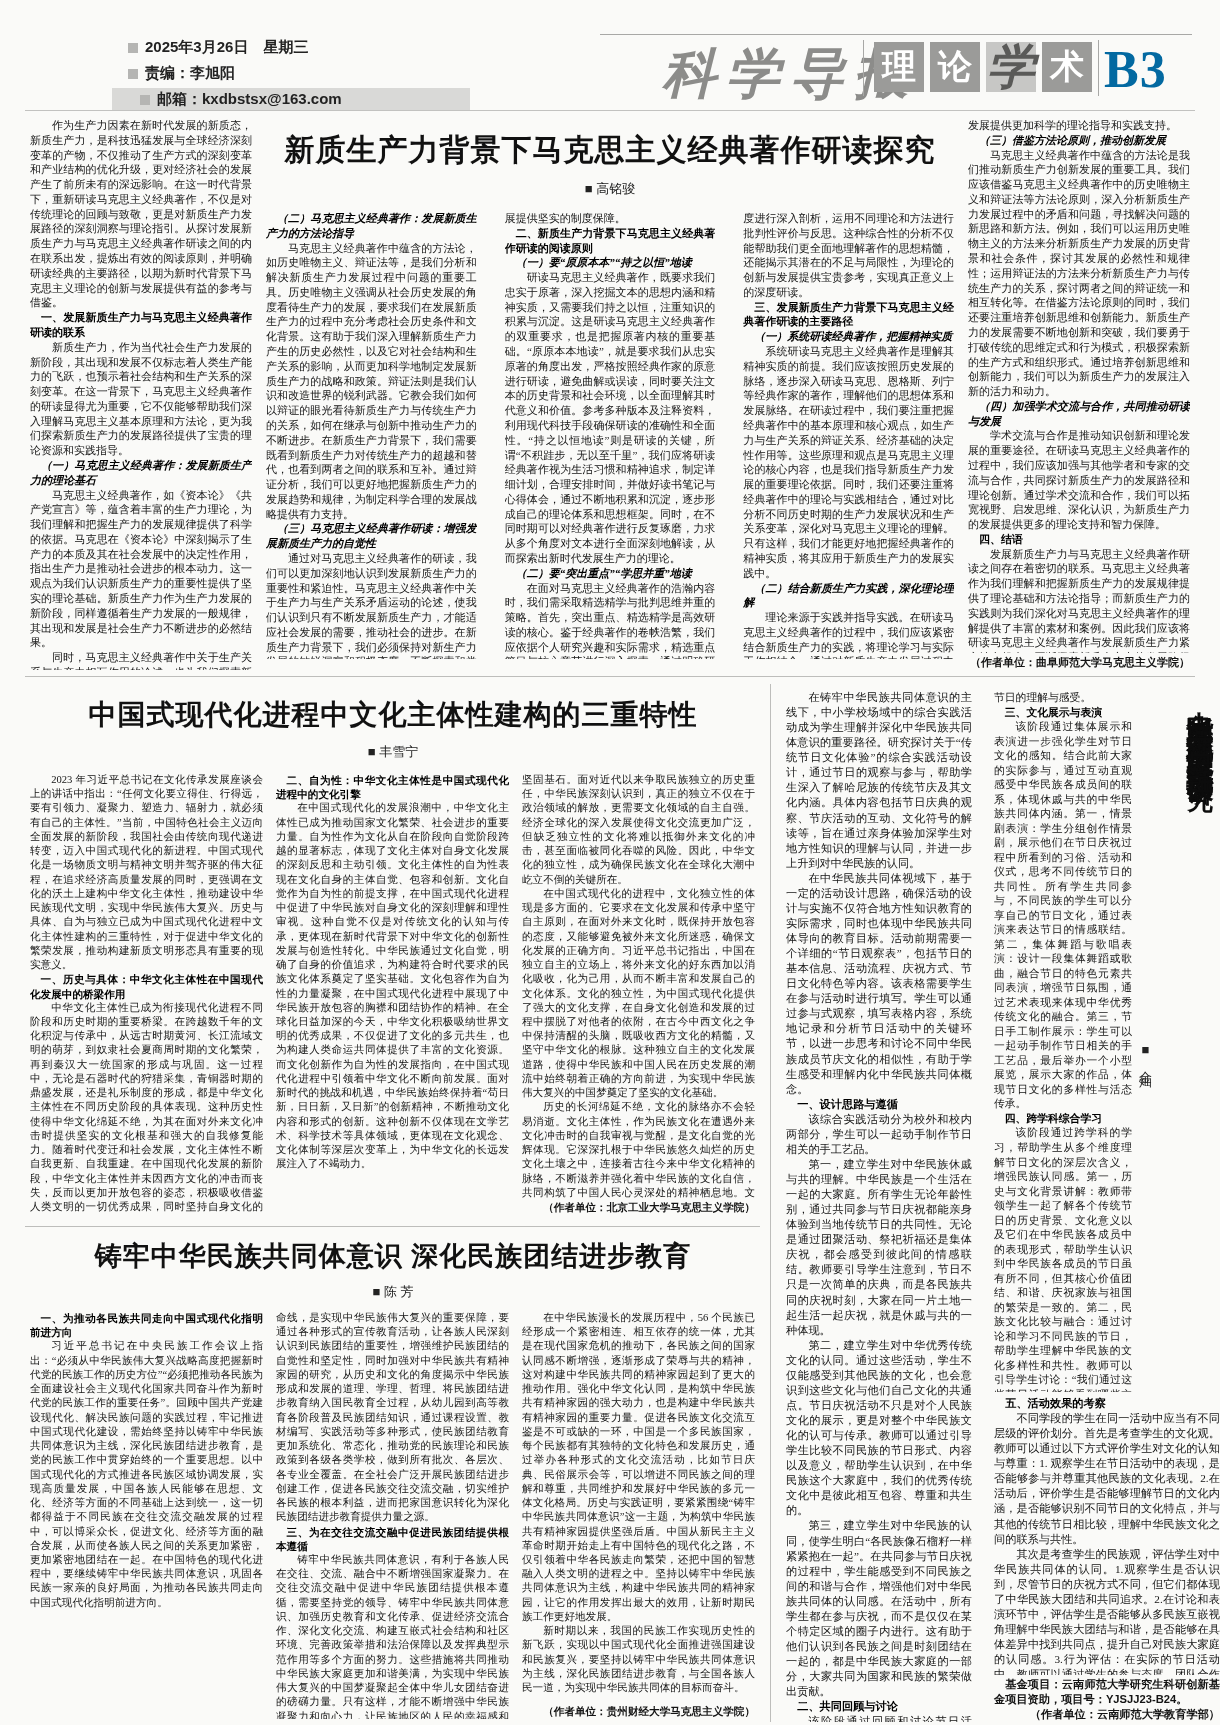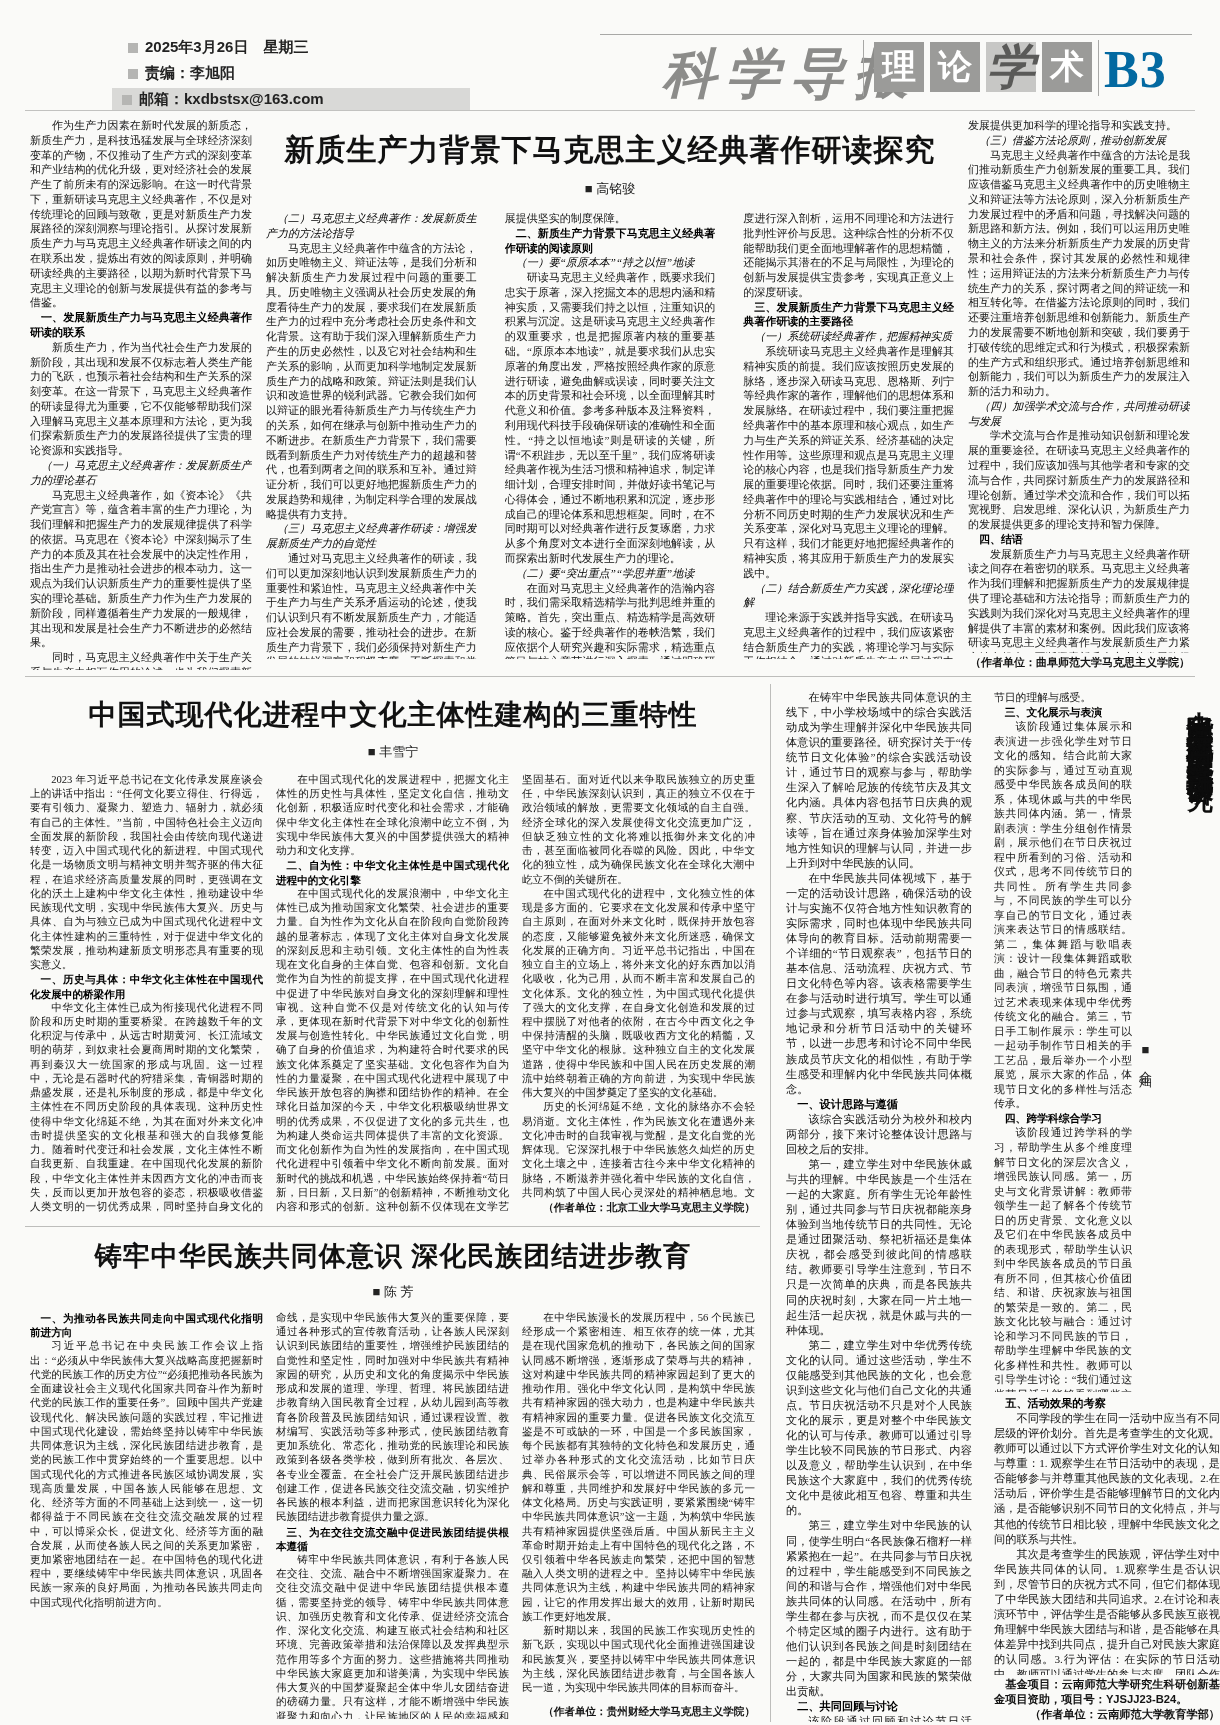--- a/index.html
+++ b/index.html
@@ -27,21 +27,21 @@
   .a-byline{text-align:center;font-size:13px;color:#222;margin-top:9px;
         font-family:"Liberation Sans","DejaVu Sans",sans-serif;}
   .cols{display:flex;}
   .col{position:relative;}
   .col-body{height:100%;overflow:hidden;}
   .coltxt{font-size:11px;line-height:1.345;text-align:justify;text-justify:inter-ideograph;color:#141414;}
   .coltxt p{margin:0;}
   .b-p{text-indent:2em;}
   .b-c{text-indent:0;}
   .b-h{font-family:"Liberation Sans","DejaVu Sans",sans-serif;font-weight:700;text-indent:1em;color:#000;}
-  .b-k{font-weight:400;font-style:italic;text-indent:1em;color:#000;}
+  .b-k{font-weight:700;font-style:italic;text-indent:1em;color:#000;}
   .b-f{font-family:"Liberation Sans","DejaVu Sans",sans-serif;font-weight:700;text-indent:1em;}
   .b-a{text-align:right;text-indent:0;font-weight:700;}
   .col-foot{position:absolute;left:0;right:0;bottom:0;background:#fafaf8;padding-top:2px;}
   
   .vstrip{position:relative;}
   .vtitle{position:absolute;right:2px;top:0;writing-mode:vertical-rl;font-size:27px;font-weight:700;
         letter-spacing:3px;font-family:"Liberation Sans","DejaVu Sans",sans-serif;color:#0c0c0c;height:705px;}
   .vbyline{position:absolute;left:4px;top:352px;writing-mode:vertical-rl;font-size:13px;
         font-family:"Liberation Sans","DejaVu Sans",sans-serif;color:#222;}
 </style>
@@ -52,21 +52,21 @@
 
   <div class="hbar"></div>
   <div class="hrow" style="left:128px;top:38px;">
     <span class="sq"></span>
     <span>2025年3月26日　星期三</span>
   </div>
   <div class="hrow" style="left:128px;top:64px;">
     <span class="sq"></span>
     <span>责编：李旭阳</span>
   </div>
-  <div class="hrow" style="left:122px;top:90px;">
+  <div class="hrow" style="left:140px;top:90px;">
     <span class="sq"></span>
     <span>邮箱：kxdbstsx@163.com</span>
   </div>
 
   <div class="masthead">科学导报</div>
 
   <div class="rule" style="left:600px;top:34px;width:592px;height:1px;"></div>
   <div class="rule" style="left:863px;top:40px;width:1px;height:56px;"></div>
   <div class="secbox" style="left:874px;">理</div>
   <div class="secbox" style="left:930px;">论</div>
@@ -146,21 +146,20 @@
     <div class="cols" style="margin-top:12px;height:442px;gap:13px;">
       <div class="col coltxt" style="width:233px;height:442px;font-size:10.6px;">
         <div class="col-body">
             <p class="b-p">2023 年习近平总书记在文化传承发展座谈会上的讲话中指出：“任何文化要立得住、行得远，要有引领力、凝聚力、塑造力、辐射力，就必须有自己的主体性。”当前，中国特色社会主义迈向全面发展的新阶段，我国社会由传统向现代递进转变，迈入中国式现代化的新进程。中国式现代化是一场物质文明与精神文明并驾齐驱的伟大征程，在追求经济高质量发展的同时，更强调在文化的沃土上建构中华文化主体性，推动建设中华民族现代文明，实现中华民族伟大复兴。历史与具体、自为与独立已成为中国式现代化进程中文化主体性建构的三重特性，对于促进中华文化的繁荣发展，推动构建新质文明形态具有重要的现实意义。</p>
             <p class="b-h">一、历史与具体：中华文化主体性在中国现代化发展中的桥梁作用</p>
             <p class="b-p">中华文化主体性已成为衔接现代化进程不同阶段和历史时期的重要桥梁。在跨越数千年的文化积淀与传承中，从远古时期黄河、长江流域文明的萌芽，到奴隶社会夏商周时期的文化繁荣，再到秦汉大一统国家的形成与巩固。这一过程中，无论是石器时代的狩猎采集，青铜器时期的鼎盛发展，还是礼乐制度的形成，都是中华文化主体性在不同历史阶段的具体表现。这种历史性使得中华文化绵延不绝，为其在面对外来文化冲击时提供坚实的文化根基和强大的自我修复能力。随着时代变迁和社会发展，文化主体性不断自我更新、自我重建。在中国现代化发展的新阶段，中华文化主体性并未因西方文化的冲击而丧失，反而以更加开放包容的姿态，积极吸收借鉴人类文明的一切优秀成果，同时坚持自身文化的独特性。这一过程中，马克思主义“魂脉”与中华优秀传统文化“根脉”的深度融合，为中华文化主体性的现代转型提供了强大的思想武器和理论支撑，“中国现代化的开展，不是中国文化的否定与消亡，而是中华文化的自我更新、自我重建。”通过这一融合，中华文化不仅保持了自身的独立性和完整性，还焕发出了新的生机与活力，为创造人类文明新形态贡献了中国智慧和中国方案。</p>
           </div>
       </div>
       <div class="col coltxt" style="width:233px;height:442px;font-size:10.6px;">
         <div class="col-body">
-            <p class="b-p">在中国式现代化的发展进程中，把握文化主体性的历史性与具体性，坚定文化自信，推动文化创新，积极适应时代变化和社会需求，才能确保中华文化主体性在全球化浪潮中屹立不倒，为实现中华民族伟大复兴的中国梦提供强大的精神动力和文化支撑。</p>
             <p class="b-h">二、自为性：中华文化主体性是中国式现代化进程中的文化引擎</p>
             <p class="b-p">在中国式现代化的发展浪潮中，中华文化主体性已成为推动国家文化繁荣、社会进步的重要力量。自为性作为文化从自在阶段向自觉阶段跨越的显著标志，体现了文化主体对自身文化发展的深刻反思和主动引领。文化主体性的自为性表现在文化自身的主体自觉、包容和创新。文化自觉作为自为性的前提支撑，在中国式现代化进程中促进了中华民族对自身文化的深刻理解和理性审视。这种自觉不仅是对传统文化的认知与传承，更体现在新时代背景下对中华文化的创新性发展与创造性转化。中华民族通过文化自觉，明确了自身的价值追求，为构建符合时代要求的民族文化体系奠定了坚实基础。文化包容作为自为性的力量凝聚，在中国式现代化进程中展现了中华民族开放包容的胸襟和团结协作的精神。在全球化日益加深的今天，中华文化积极吸纳世界文明的优秀成果，不仅促进了文化的多元共生，也为构建人类命运共同体提供了丰富的文化资源。而文化创新作为自为性的发展指向，在中国式现代化进程中引领着中华文化不断向前发展。面对新时代的挑战和机遇，中华民族始终保持着“苟日新，日日新，又日新”的创新精神，不断推动文化内容和形式的创新。这种创新不仅体现在文学艺术、科学技术等具体领域，更体现在文化观念、文化体制等深层次变革上，为中华文化的长远发展注入了不竭动力。</p>
           </div>
       </div>
       <div class="col coltxt" style="width:233px;height:442px;font-size:10.6px;">
         <div class="col-body">
             <p class="b-c">坚固基石。面对近代以来争取民族独立的历史重任，中华民族深刻认识到，真正的独立不仅在于政治领域的解放，更需要文化领域的自主自强。经济全球化的深入发展使得文化交流更加广泛，但缺乏独立性的文化将难以抵御外来文化的冲击，甚至面临被同化吞噬的风险。因此，中华文化的独立性，成为确保民族文化在全球化大潮中屹立不倒的关键所在。</p>
             <p class="b-p">在中国式现代化的进程中，文化独立性的体现是多方面的。它要求在文化发展和传承中坚守自主原则，在面对外来文化时，既保持开放包容的态度，又能够避免被外来文化所迷惑，确保文化发展的正确方向。习近平总书记指出，中国在独立自主的立场上，将外来文化的好东西加以消化吸收，化为己用，从而不断丰富和发展自己的文化体系。文化的独立性，为中国式现代化提供了强大的文化支撑，在自身文化创造和发展的过程中摆脱了对他者的依附，在古今中西文化之争中保持清醒的头脑，既吸收西方文化的精髓，又坚守中华文化的根脉。这种独立自主的文化发展道路，使得中华民族和中国人民在历史发展的潮流中始终朝着正确的方向前进，为实现中华民族伟大复兴的中国梦奠定了坚实的文化基础。</p>
             <p class="b-p">历史的长河绵延不绝，文化的脉络亦不会轻易消逝。文化主体性，作为民族文化在遭遇外来文化冲击时的自我审视与觉醒，是文化自觉的光辉体现。它深深扎根于中华民族悠久灿烂的历史文化土壤之中，连接着古往今来中华文化精神的脉络，不断滋养并强化着中华民族的文化自信，共同构筑了中国人民心灵深处的精神栖息地。文化主体性建构的三重特性表明，中华文化主体性在国家、民族的文化发展、文明传播中发挥着重要作用。在新的起点上，继续巩固建构文化主体性，把握魂脉和根脉的关系，在文明互鉴中增强中华文明传播力影响力，为人类文明的跃升启示新的方向。</p>
           </div>
@@ -201,21 +200,21 @@
       </div>
     </div>
   </div>
 
   <div class="art" style="left:786px;top:690px;width:434px;height:1032px;">
     <div class="col coltxt" style="position:absolute;left:0;top:0;width:186px;height:1032px;font-size:11.2px;">
       <div class="col-body">
           <p class="b-p">在铸牢中华民族共同体意识的主线下，中小学校场域中的综合实践活动成为学生理解并深化中华民族共同体意识的重要路径。研究探讨关于“传统节日文化体验”的综合实践活动设计，通过节日的观察与参与，帮助学生深入了解哈尼族的传统节庆及其文化内涵。具体内容包括节日庆典的观察、节庆活动的互动、文化符号的解读等，旨在通过亲身体验加深学生对地方性知识的理解与认同，并进一步上升到对中华民族的认同。</p>
           <p class="b-p">在中华民族共同体视域下，基于一定的活动设计思路，确保活动的设计与实施不仅符合地方性知识教育的实际需求，同时也体现中华民族共同体导向的教育目标。活动前期需要一个详细的“节日观察表”，包括节日的基本信息、活动流程、庆祝方式、节日文化特色等内容。该表格需要学生在参与活动时进行填写。学生可以通过参与式观察，填写表格内容，系统地记录和分析节日活动中的关键环节，以进一步思考和讨论不同中华民族成员节庆文化的相似性，有助于学生感受和理解内化中华民族共同体概念。</p>
           <p class="b-h">一、设计思路与遵循</p>
-          <p class="b-p">该综合实践活动分为校外和校内两部分，接下来讨论整体设计思路与回校之后的安排。</p>
+          <p class="b-p">该综合实践活动分为校外和校内两部分，学生可以一起动手制作节日相关的手工艺品。</p>
           <p class="b-p">第一，建立学生对中华民族休戚与共的理解。中华民族是一个生活在一起的大家庭。所有学生无论年龄性别，通过共同参与节日庆祝都能亲身体验到当地传统节日的共同性。无论是通过团聚活动、祭祀祈福还是集体庆祝，都会感受到彼此间的情感联结。教师要引导学生注意到，节日不只是一次简单的庆典，而是各民族共同的庆祝时刻，大家在同一片土地一起生活一起庆祝，就是休戚与共的一种体现。</p>
           <p class="b-p">第二，建立学生对中华优秀传统文化的认同。通过这些活动，学生不仅能感受到其他民族的文化，也会意识到这些文化与他们自己文化的共通点。节日庆祝活动不只是对个人民族文化的展示，更是对整个中华民族文化的认可与传承。教师可以通过引导学生比较不同民族的节日形式、内容以及意义，帮助学生认识到，在中华民族这个大家庭中，我们的优秀传统文化中是彼此相互包容、尊重和共生的。</p>
           <p class="b-p">第三，建立学生对中华民族的认同，使学生明白“各民族像石榴籽一样紧紧抱在一起”。在共同参与节日庆祝的过程中，学生能感受到不同民族之间的和谐与合作，增强他们对中华民族共同体的认同感。在活动中，所有学生都在参与庆祝，而不是仅仅在某个特定区域的圈子内进行。这有助于他们认识到各民族之间是时刻团结在一起的，都是中华民族大家庭的一部分，大家共同为国家和民族的繁荣做出贡献。</p>
           <p class="b-h">二、共同回顾与讨论</p>
           <p class="b-p">该阶段通过回顾和讨论节日活动，帮助学生反思并总结在节庆活动中感受到的共同点，加深学生对休戚与共的理解与对中华民族共同体的认同。</p>
         </div>
     </div>
     <div style="position:absolute;left:208px;top:0;width:226px;height:1032px;">
       <div style="display:flex;height:702px;">
         <div class="col coltxt" style="width:138px;height:702px;font-size:10.8px;">

